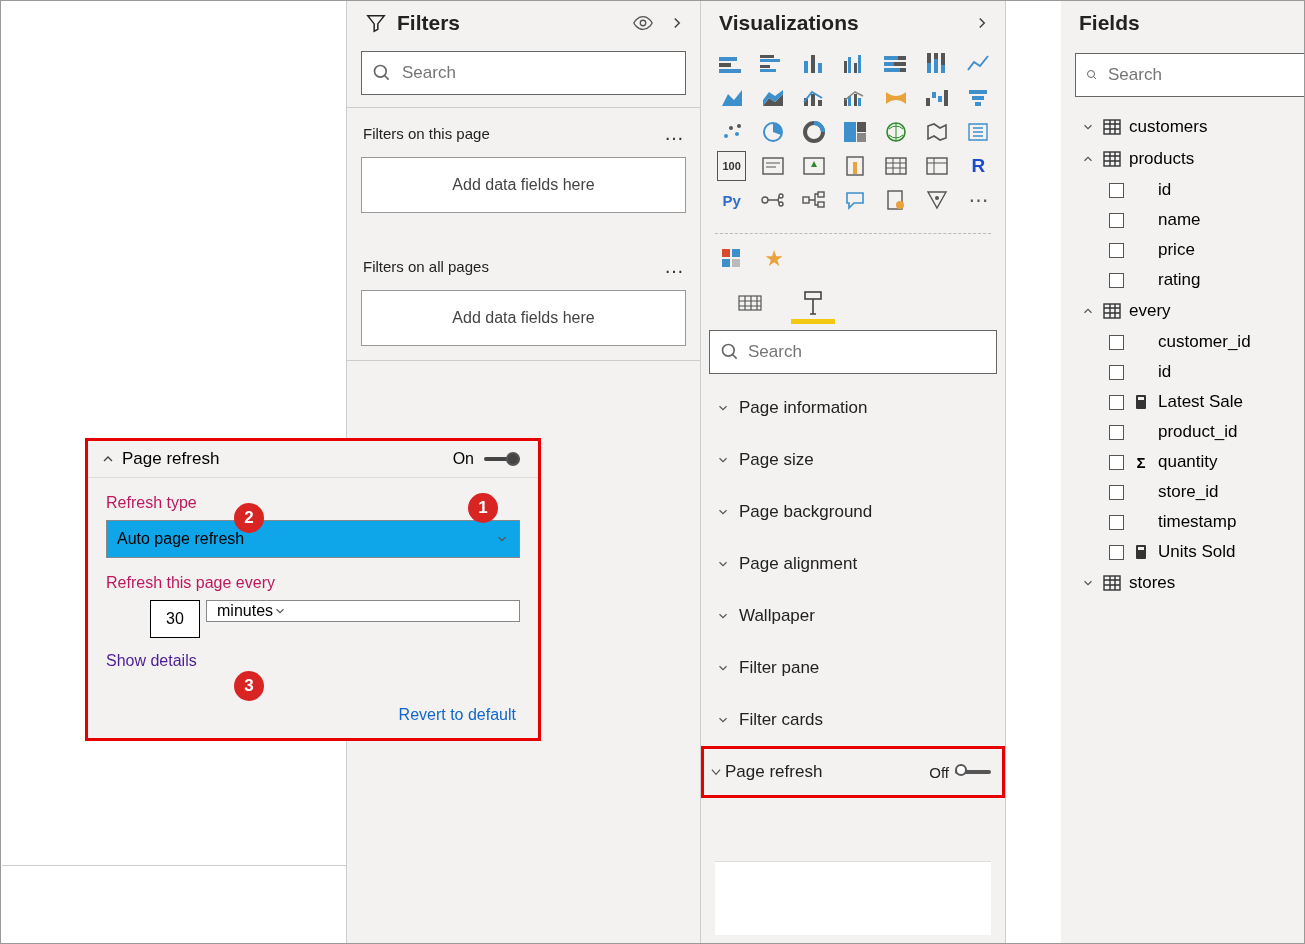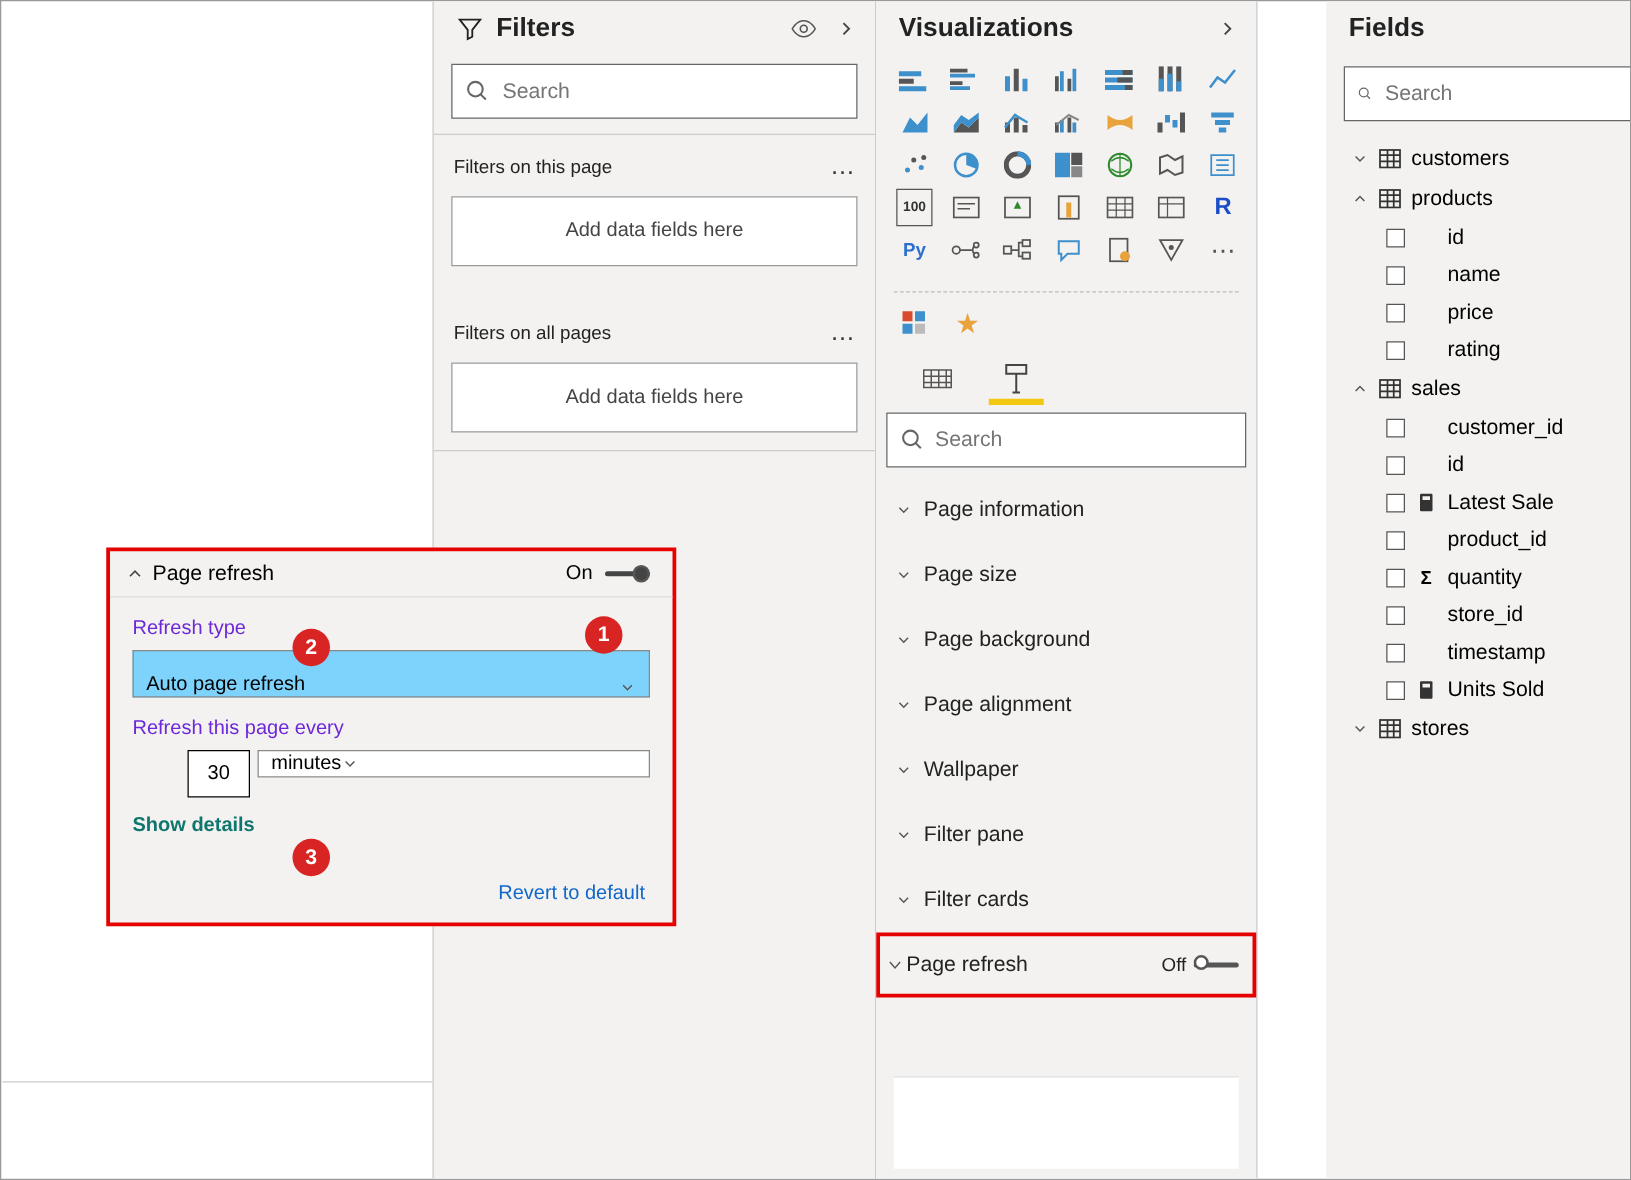--- a/index.html
+++ b/index.html
@@ -51,28 +51,28 @@
 .ffield .kindslot { width: 18px; display: flex; justify-content: center; }
 
 
 #refresh-card { position: absolute; left: 84px; top: 437px; width: 456px; border: 3px solid #e60000; background: #f3f2f1; padding-bottom: 14px; }
 #refresh-card .card-head { display: flex; align-items: center; padding: 8px 18px 8px 12px; font-size: 17px; gap: 6px; border-bottom: 1px solid #ddd; }
 #refresh-card .card-head .spacer { flex: 1; }
 #refresh-card .card-head .state { font-size: 16px; margin-right: 4px; }
 .toggle.on { width: 36px; height: 14px; position: relative; }
 .toggle.on .track { position: absolute; left: 0; right: 0; top: 5px; height: 4px; background: #444; border-radius: 2px; }
 .toggle.on .knob { position: absolute; right: 0; top: 0; width: 14px; height: 14px; border-radius: 50%; background: #444; }
-.form-label { font-size: 16px; color: #6d28d9; padding: 16px 18px 6px 18px; display: flex; align-items: center; gap: 10px; }
-.dropdown { margin: 2px 18px 0 18px; height: 38px; border: 1px solid #888; background: #7dd3fc; display: flex; align-items: flex-end; padding: 0 10px; font-size: 16px; }
+.form-label { font-size: 16px; color: #be185d; padding: 16px 18px 6px 18px; display: flex; align-items: center; gap: 10px; }
+.dropdown { margin: 2px 18px 0 18px; height: 38px; border: 1px solid #888; background: #0ea5e9; display: flex; align-items: center; padding: 0 10px; font-size: 16px; }
 .dropdown .spacer { flex: 1; }
 .interval-row { display: flex; gap: 6px; margin: 2px 18px 0 18px; }
 .num-input { width: 50px; height: 38px; border: 1px solid #000000; background: #fff; display: flex; align-items: center; justify-content: center; font-size: 16px; margin-left: 44px; }
 .unit-dd { flex: 1; height: 22px; border: 1px solid #888; background: #fff; display: flex; align-items: center; padding: 0 10px; font-size: 16px; }
 .link-row { padding: 14px 18px 0 18px; display: flex; align-items: center; gap: 14px; }
-.link { color: #0f766e; font-size: 16px; cursor: pointer; font-weight: bold; }
+.link { color: #4c1d95; font-size: 16px; cursor: pointer; }
 .revert { text-align: right; padding: 36px 22px 0 0; color: #1067c9; font-size: 16px; cursor: pointer; }
 
 
 .badge { width: 30px; height: 30px; border-radius: 50%; background: #d92424; color: #fff; font-weight: 700; font-size: 17px; display: flex; align-items: center; justify-content: center; position: absolute; }
 
 
 .gray-strip { position: absolute; left: 1px; top: 864px; width: 344px; height: 1px; background: #ccc; }
 </style>
 </head>
 <body>
@@ -519,21 +519,21 @@
         <span>rating</span>
       </div>
       <div class="ftable">
         <svg width="14" height="14" viewBox="0 0 24 24" fill="none" stroke="#555" stroke-width="2">
           <path d="M6 15l6-6 6 6"></path>
         </svg>
         <svg width="18" height="16" viewBox="0 0 18 16" fill="none" stroke="#333" stroke-width="1.4">
           <rect x="1" y="1" width="16" height="14"></rect>
           <path d="M1 5 H17 M1 10 H17 M7 1 V15 M12 1 V15"></path>
         </svg>
-        <span>sales</span>
+        <span>every</span>
       </div>
       <div class="ffield">
         <span class="cb"></span>
         <span class="kindslot"></span>
         <span>customer_id</span>
       </div>
       <div class="ffield">
         <span class="cb"></span>
         <span class="kindslot"></span>
         <span>id</span>

